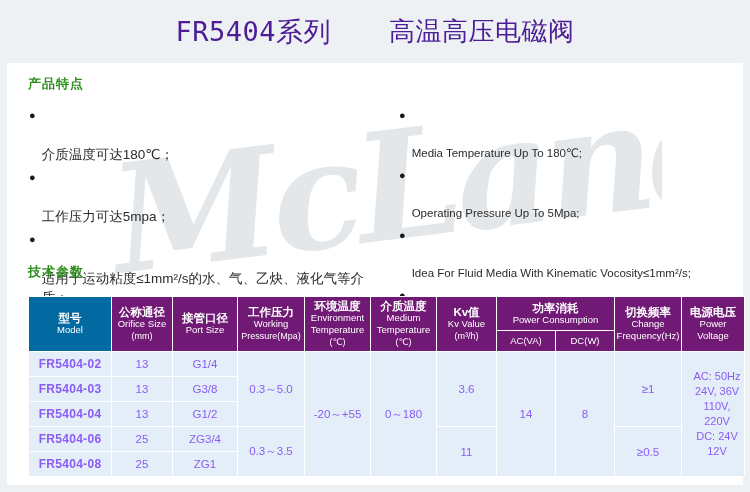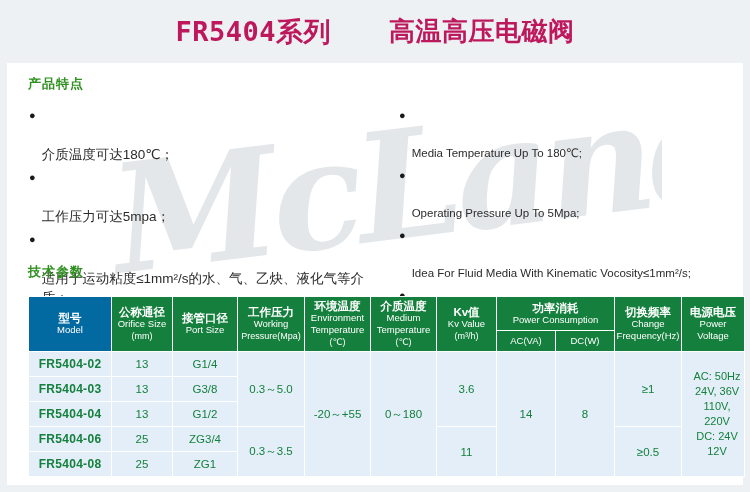--- a/index.html
+++ b/index.html
@@ -14,21 +14,21 @@
   
   .banner{
     position:absolute;left:0;top:0;width:750px;height:63px;
     background:#eef1f4;
   }
   .banner-inner{
     display:flex;align-items:center;justify-content:center;height:63px;
     gap:58px;
   }
   .ttl{
-    color:#be185d;font-weight:bold;letter-spacing:.5px;white-space:nowrap;
+    color:#4c1d95;font-weight:normal;letter-spacing:.5px;white-space:nowrap;
   }
   .ttl-model{font-size:27px;font-family:"DejaVu Sans Mono","Liberation Mono",monospace;}
   .ttl-name{font-size:26px;}
 
   
   .panel{
     position:absolute;left:7px;top:63px;width:736px;height:422px;
     background:#ffffff;
   }
 
@@ -76,32 +76,32 @@
   .tbl{
     position:absolute;left:21px;top:233px;width:710px;
     border-collapse:collapse;table-layout:fixed;
   }
   .tbl td,.tbl th{
     border:1px solid #ffffff;
     text-align:center;vertical-align:middle;
     padding:0;
   }
   .tbl thead th{
-    background:#15803d;color:#ffffff;font-weight:normal;
+    background:#701a75;color:#ffffff;font-weight:normal;
     line-height:12px;padding:3px 1px;
   }
   .tbl thead th.model-h{
     background:#0369a1;
   }
   .h-cn{font-size:11.5px;font-weight:bold;display:block;}
   .h-en{font-size:9.5px;display:block;}
   .h-un{font-size:9px;display:block;}
 
   .tbl tbody td{
-    background:#e3eef8;color:#15803d;font-size:11.5px;
+    background:#e3eef8;color:#8b5cf6;font-size:11.5px;
     height:24px;
   }
   .tbl tbody td.model-c{
     font-weight:bold;font-size:12px;letter-spacing:.3px;
   }
   .tbl tbody td.volt{
     font-size:11px;line-height:15px;text-align:center;padding-left:8px;
   }
   .tbl tbody tr td{border-color:#ffffff;}
   .tbl tbody td{border-top:1px solid #ffffff;border-bottom:1px solid #ffffff;

